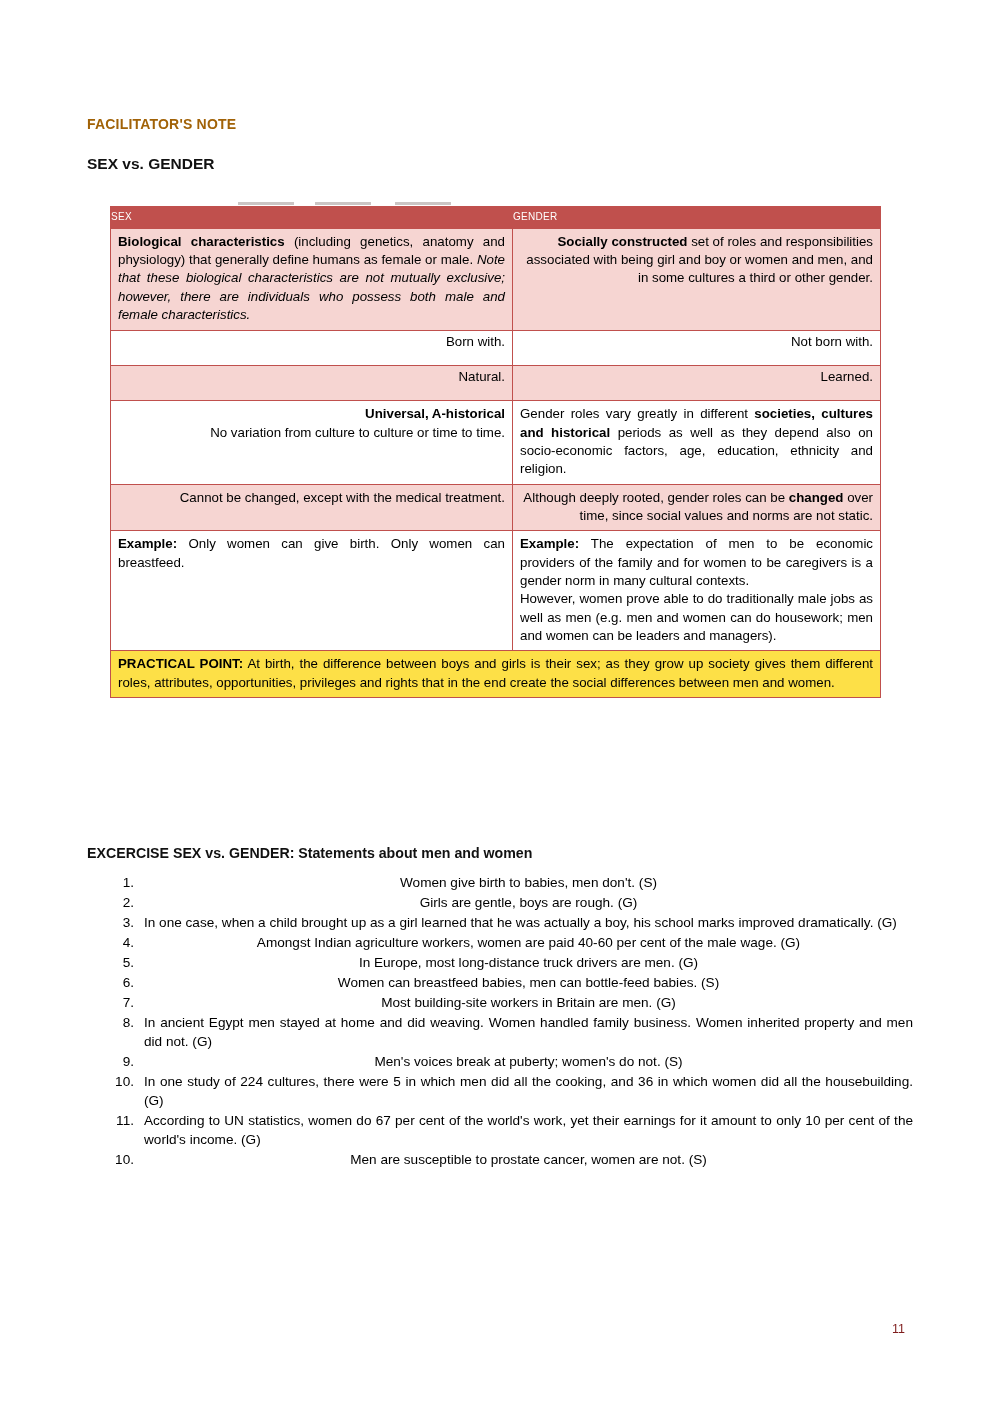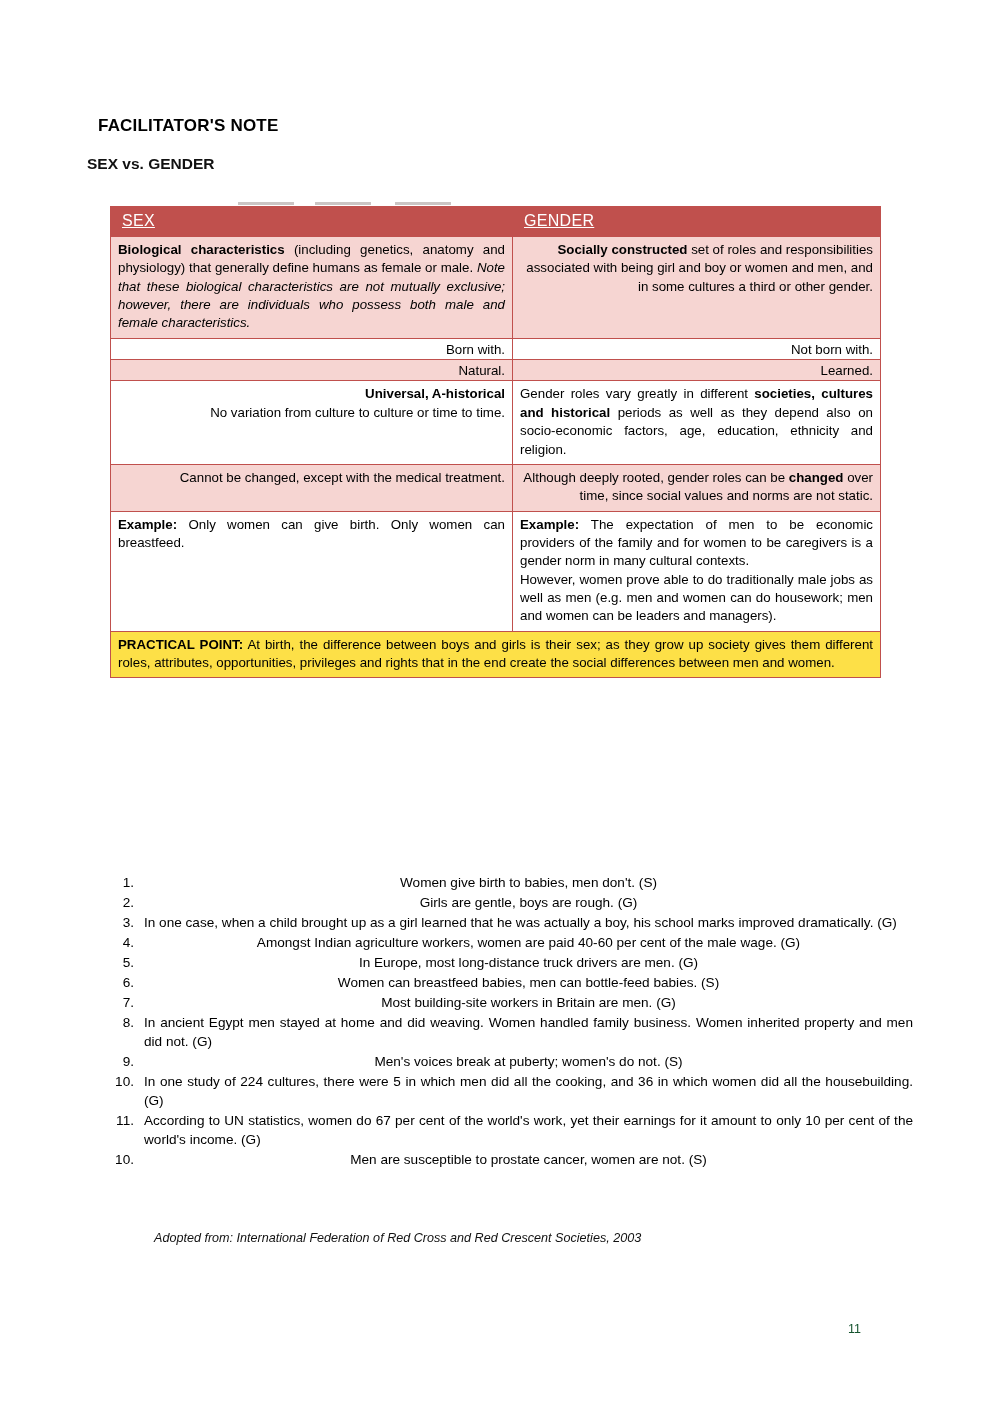--- a/index.html
+++ b/index.html
@@ -17,26 +17,26 @@
   }
   .page {
     position: absolute;
     inset: 0;
     background: #ffffff;
   }
 
   
   .facilitator-note {
     position: absolute;
-    left: 98px;
+    left: 87px;
     top: 117px;
-    font-size: 17px;
+    font-size: 14px;
     font-weight: bold;
     letter-spacing: 0.2px;
-    color: #000000;
+    color: #a16207;
     line-height: 1.1;
   }
   .section-subtitle {
     position: absolute;
     left: 87px;
     top: 155px;
     font-size: 15.5px;
     font-weight: bold;
     color: #111111;
     line-height: 1.1;
@@ -75,36 +75,35 @@
   .sg-table td, .sg-table th {
     border: 1px solid #c0504d;
     vertical-align: top;
     padding: 4px 7px 5px 7px;
     text-align: justify;
     text-justify: inter-word;
   }
   .sg-table th {
     background: #c0504d;
     color: #ffffff;
-    font-size: 16px;
+    font-size: 10px;
     font-weight: normal;
     text-align: left;
-    padding: 3px 7px 4px 11px;
+    padding: 3px 7px 4px 0;
     letter-spacing: 0.3px;
     border-color: #c0504d;
-    text-decoration: underline;
   }
   .col-sex   { width: 402px; }
   .col-gender{ width: 368px; }
 
   tr.pink td { background: #f6d5d2; }
   tr.white td { background: #ffffff; }
 
   td.no-justify { text-align: right; }
-  td.tight { padding-top: 2px; padding-bottom: 0; }
+  td.tight { padding-top: 2px; padding-bottom: 14px; }
 
   .practical-cell {
     background: #fde047;
     padding: 5px 8px 7px 8px;
     text-align: left;
   }
 
   b, .b { font-weight: bold; }
   i, .i { font-style: italic; }
 
@@ -148,24 +147,24 @@
     left: 154px;
     top: 1231px;
     font-size: 12.6px;
     font-style: italic;
     color: #111111;
   }
 
   
   .page-number {
     position: absolute;
-    left: 848px;
+    left: 892px;
     top: 1322px;
     font-size: 12.5px;
-    color: #14532d;
+    color: #7f1d1d;
   }
 </style>
 </head>
 <body>
 
 <div class="page">
 
   <div class="facilitator-note">FACILITATOR'S NOTE</div>
   <div class="section-subtitle">SEX vs. GENDER</div>
 
@@ -218,20 +217,21 @@
         <td><b>Example:</b><span> The expectation of men to be economic providers of the family and for women to be caregivers is a gender norm in many cultural contexts.</span><br><span>However, women prove able to do traditionally male jobs as well as men (e.g. men and women can do housework; men and women can be leaders and managers).</span></td>
       </tr>
 
       <tr>
         <td class="practical-cell" colspan="2"><b>PRACTICAL POINT:</b><span> At birth, the difference between boys and girls is their sex; as they grow up society gives them different roles, attributes, opportunities, privileges and rights that in the end create the social differences between men and women.</span></td>
       </tr>
 
     </tbody>
   </table>
 
+  <div class="exercise-title">EXCERCISE SEX vs. GENDER: Statements about men and women</div>
 
   <div class="ex-list">
 
     <div class="ex-item">
       <span class="ex-num">1.</span>
       <span class="ex-text plain">Women give birth to babies, men don't. (S)</span>
     </div>
 
     <div class="ex-item">
       <span class="ex-num">2.</span>
@@ -284,17 +284,16 @@
     </div>
 
 
     <div class="ex-item">
       <span class="ex-num">10.</span>
       <span class="ex-text plain">Men are susceptible to prostate cancer, women are not. (S)</span>
     </div>
 
   </div>
 
-  <div class="attribution">Adopted from: International Federation of Red Cross and Red Crescent Societies, 2003</div>
 
   <div class="page-number">11</div>
 
 </div>
 
 </body></html>

